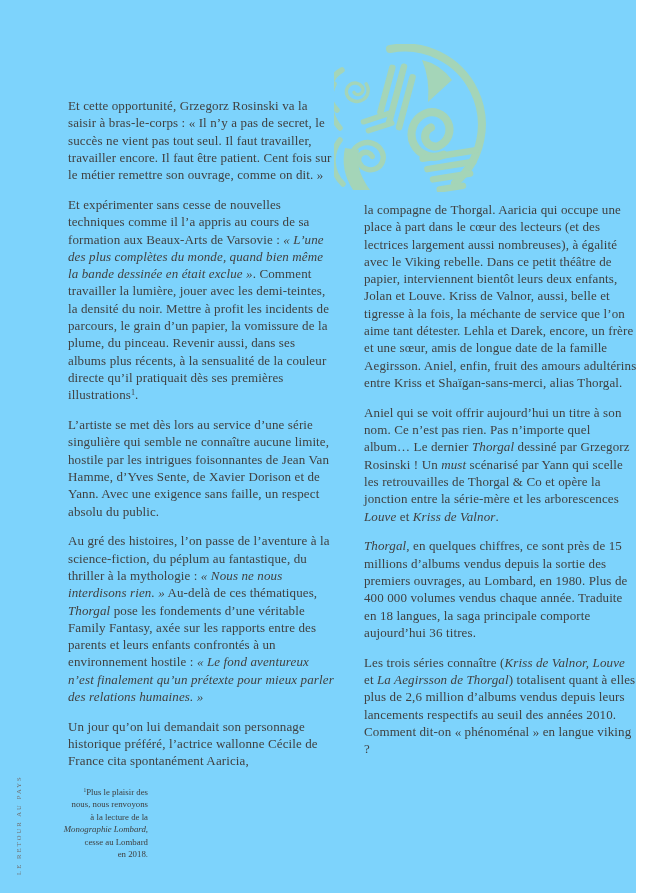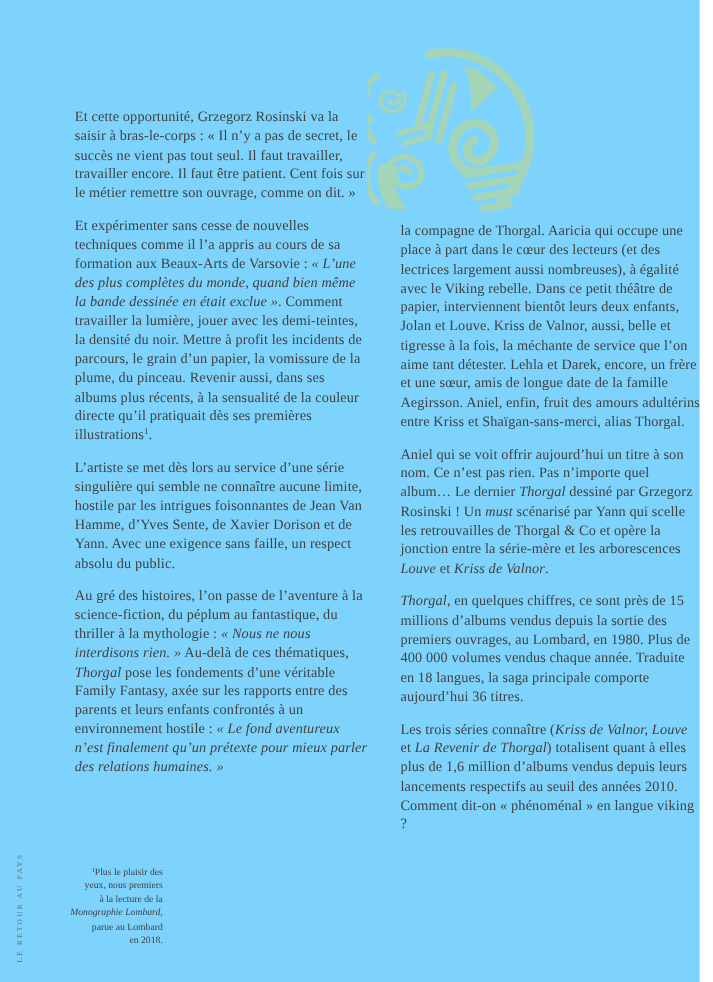--- a/index.html
+++ b/index.html
@@ -103,31 +103,32 @@
 
       <path d="M 11 104 Q 6 126 19 146 L 36 146 Q 20 124 25 106 Z"></path>
     </g>
   </svg>
 
   <div class="col col-left">
       <p><span>Et cette opportunité, Grzegorz Rosinski va la saisir à bras-le-corps : « Il n’y a pas de secret, le succès ne vient pas tout seul. Il faut travailler, travailler encore. Il faut être patient. Cent fois sur le métier remettre son ouvrage, comme on dit. »</span></p>
       <p><span>Et expérimenter sans cesse de nouvelles techniques comme il l’a appris au cours de sa formation aux Beaux-Arts de Varsovie : </span><span class="it">« L’une des plus complètes du monde, quand bien même la bande dessinée en était exclue »</span><span>. Comment travailler la lumière, jouer avec les demi-teintes, la densité du noir. Mettre à profit les incidents de parcours, le grain d’un papier, la vomissure de la plume, du pinceau. Revenir aussi, dans ses albums plus récents, à la sensualité de la couleur directe qu’il pratiquait dès ses premières illustrations</span><sup>1</sup><span>.</span></p>
       <p><span>L’artiste se met dès lors au service d’une série singulière qui semble ne connaître aucune limite, hostile par les intrigues foisonnantes de Jean Van Hamme, d’Yves Sente, de Xavier Dorison et de Yann. Avec une exigence sans faille, un respect absolu du public.</span></p>
       <p><span>Au gré des histoires, l’on passe de l’aventure à la science-fiction, du péplum au fantastique, du thriller à la mythologie : </span><span class="it">« Nous ne nous interdisons rien. »</span><span> Au-delà de ces thématiques, </span><span class="it">Thorgal</span><span> pose les fondements d’une véritable Family Fantasy, axée sur les rapports entre des parents et leurs enfants confrontés à un environnement hostile : </span><span class="it">« Le fond aventureux n’est finalement qu’un prétexte pour mieux parler des relations humaines. »</span></p>
+      <p><span>Un jour qu’on lui demandait son personnage historique préféré, l’actrice wallonne Cécile de France cita spontanément Aaricia,</span></p>
     </div>
 
   <div class="col col-right">
       <p><span>la compagne de Thorgal. Aaricia qui occupe une place à part dans le cœur des lecteurs (et des lectrices largement aussi nombreuses), à égalité avec le Viking rebelle. Dans ce petit théâtre de papier, interviennent bientôt leurs deux enfants, Jolan et Louve. Kriss de Valnor, aussi, belle et tigresse à la fois, la méchante de service que l’on aime tant détester. Lehla et Darek, encore, un frère et une sœur, amis de longue date de la famille Aegirsson. Aniel, enfin, fruit des amours adultérins entre Kriss et Shaïgan-sans-merci, alias Thorgal.</span></p>
       <p><span>Aniel qui se voit offrir aujourd’hui un titre à son nom. Ce n’est pas rien. Pas n’importe quel album… Le dernier </span><span class="it">Thorgal</span><span> dessiné par Grzegorz Rosinski ! Un </span><span class="it">must</span><span> scénarisé par Yann qui scelle les retrouvailles de Thorgal &amp; Co et opère la jonction entre la série-mère et les arborescences </span><span class="it">Louve</span><span> et </span><span class="it">Kriss de Valnor</span><span>.</span></p>
       <p><span class="it">Thorgal</span><span>, en quelques chiffres, ce sont près de 15 millions d’albums vendus depuis la sortie des premiers ouvrages, au Lombard, en 1980. Plus de 400 000 volumes vendus chaque année. Traduite en 18 langues, la saga principale comporte aujourd’hui 36 titres.</span></p>
-      <p><span>Les trois séries connaître (</span><span class="it">Kriss de Valnor, Louve</span><span> et </span><span class="it">La Revenir de Thorgal</span><span>) totalisent quant à elles plus de 1,6 million d’albums vendus depuis leurs lancements respectifs au seuil des années 2010. Comment dit-on « phénoménal » en langue viking ?</span></p>
+      <p><span>Les trois séries connaître (</span><span class="it">Kriss de Valnor, Louve</span><span> et </span><span class="it">La Aegirsson de Thorgal</span><span>) totalisent quant à elles plus de 2,6 million d’albums vendus depuis leurs lancements respectifs au seuil des années 2010. Comment dit-on « phénoménal » en langue viking ?</span></p>
     </div>
 
   <div class="footnote">
       <div><sup>1</sup><span>Plus le plaisir des</span></div>
-      <div><span>yeux, nous premiers</span></div>
+      <div><span>nous, nous renvoyons</span></div>
       <div><span>à la lecture de la</span></div>
       <div><span class="it">Monographie Lombard,</span></div>
-      <div><span>parue au Lombard</span></div>
+      <div><span>cesse au Lombard</span></div>
       <div><span>en 2018.</span></div>
     </div>
 
 </div>
 
 </body></html>

